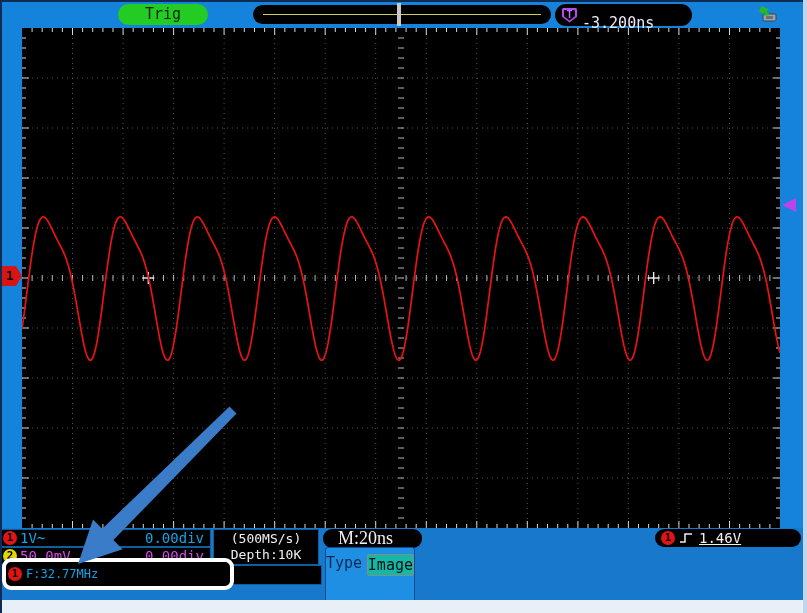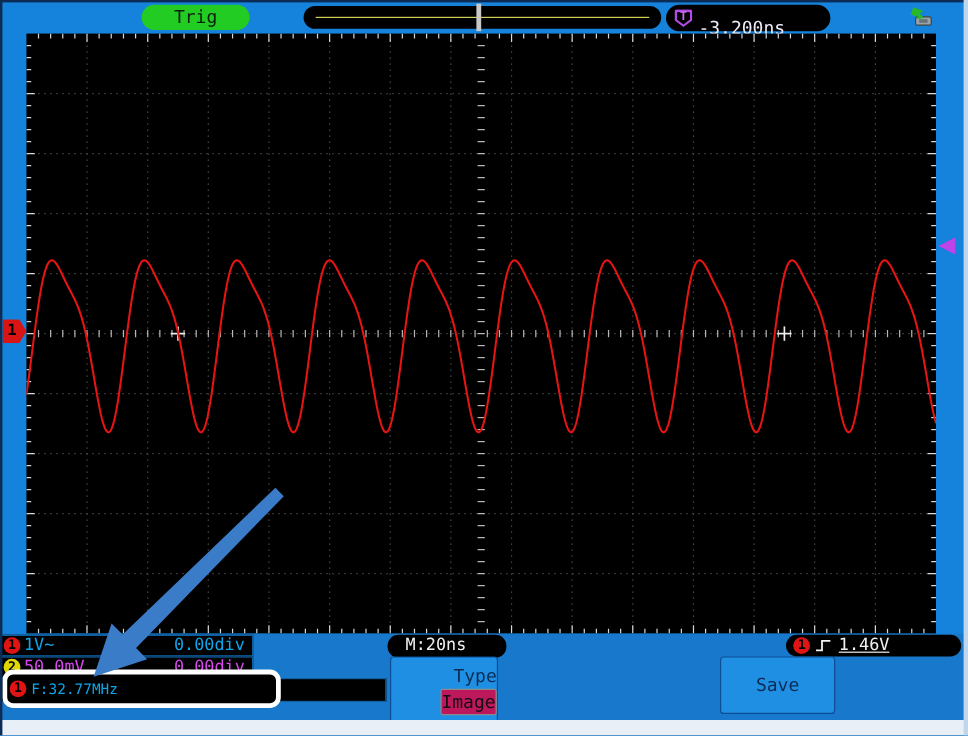--- a/index.html
+++ b/index.html
@@ -45,37 +45,37 @@
   .blackbox{background:#000;border:1px solid #0E5FA0;box-sizing:border-box;display:flex;
             align-items:center;}
   #ch1row{left:0;top:1px;width:211px;height:18px;gap:3px;padding:0 6px 0 2px;}
   #ch2row{left:0;top:19px;width:211px;height:18px;gap:3px;padding:0 6px 0 2px;}
   #samplebox{left:213px;top:1px;width:106px;height:36px;flex-direction:column;justify-content:center;
              color:#F0F0F0;font-size:13px;line-height:16px;align-items:center;}
   #freqrow{left:0;top:37px;width:322px;height:20px;}
   #freqhighlight{left:2px;top:30px;width:232px;height:32px;background:#000;border:4px solid #FFF;
        border-radius:9px;box-sizing:border-box;display:flex;align-items:center;gap:4px;padding-left:2px;}
   #mpill{left:323px;top:1px;width:99px;height:19px;background:#000;border-radius:9px;
-         color:#F0F0F0;font-size:14px;line-height:19px;padding-left:15px;box-sizing:border-box;}
+         color:#F0F0F0;font-size:18px;line-height:19px;padding-left:15px;box-sizing:border-box;font-family:Liberation Serif, serif;}
   #trigbar{left:655px;top:1px;width:146px;height:18px;background:#000;border-radius:9px;
            display:flex;align-items:center;gap:4px;padding-left:6px;box-sizing:border-box;}
   #trigbar .lvl{color:#F0F0F0;font-size:14px;text-decoration:underline;}
   .badge{width:14px;height:14px;border-radius:50%;color:#000;font-size:11px;font-weight:bold;
          text-align:center;line-height:14px;flex:0 0 auto;}
   .badge.red{background:#E01414;}
   .badge.yellow{background:#E0D800;}
   .redtxt{color:#0ea5e9;font-size:14px;}
   .yeltxt{color:#d946ef;font-size:14px;}
   .grow{flex:1;}
   
   .softbtn{background:#1F8FE4;border:1px solid #0C4E96;border-radius:3px;box-sizing:border-box;
            color:#0B2B55;font-size:15px;text-align:center;cursor:pointer;}
-  #type-btn{left:325px;top:19px;width:90px;height:56px;display:flex;flex-direction:column;
-            align-items:flex-end;justify-content:space-between;padding:6px 0;}
-  #type-chip{background:#be185d;color:#101010;border:1px solid #8A8A8A;border-radius:2px;
+  #type-btn{left:325px;top:19px;width:90px;height:56px;display:flex;
+            align-items:flex-start;justify-content:space-between;padding:6px 0;}
+  #type-chip{background:#14b8a6;color:#101010;border:1px solid #8A8A8A;border-radius:2px;
              font-size:15px;padding:1px 0;}
   #save-btn{left:600px;top:19px;width:96px;height:48px;line-height:46px;}
   #bottomstrip{left:0;top:600px;width:807px;height:13px;background:#E9EFF7;}
   
   #annotation{left:0;top:0;width:807px;height:613px;pointer-events:none;z-index:50;}
   svg{display:block;}
 </style>
 </head>
 <body>
 
@@ -519,38 +519,41 @@
     <span class="redtxt">1V~</span>
     <span class="grow"></span>
     <span class="redtxt">0.00div</span>
   </div>
   <div id="ch2row" class="abs blackbox">
     <span class="badge yellow">2</span>
     <span class="yeltxt">50.0mV</span>
     <span class="grow"></span>
     <span class="yeltxt">0.00div</span>
   </div>
+  <div id="samplebox" class="abs blackbox">
+    <span>(500MS/s)</span>
+    <span>Depth:10K</span>
+  </div>
   <div id="freqrow" class="abs blackbox"></div>
   <div id="freqhighlight" class="abs">
     <span class="badge red">1</span>
     <span class="redtxt" style="font-size:12px">F:32.77MHz</span>
   </div>
   <div id="mpill" class="abs">M:20ns</div>
   <div id="trigbar" class="abs">
     <span class="badge red">1</span>
     <svg width="16" height="14" viewBox="0 0 16 14">
       <path d="M1,11 h5 v-8 h7" stroke="#F0F0F0" stroke-width="1.5" fill="none"></path>
     </svg>
     <span class="lvl">1.46V</span>
   </div>
   <div id="type-btn" class="abs softbtn">
     <span>Type</span>
     <span id="type-chip">Image</span>
   </div>
-  <div id="save-btn" class="abs softbtn">Save</div>
 </div>
 <div id="bottomstrip" class="abs"></div>
 
 <svg id="annotation" class="abs" width="807" height="613" viewBox="0 0 807 613">
     <polygon points="229.5,406.5 102.2,528.7 93.0,519.5 78.0,564.0 122.6,549.3 113.4,540.1 236.5,413.5" fill="#3B7CC9"></polygon>
   </svg>
 
 <div id="edge-top" class="abs"></div>
 <div id="edge-left" class="abs"></div>
 <div id="edge-right" class="abs"></div>

